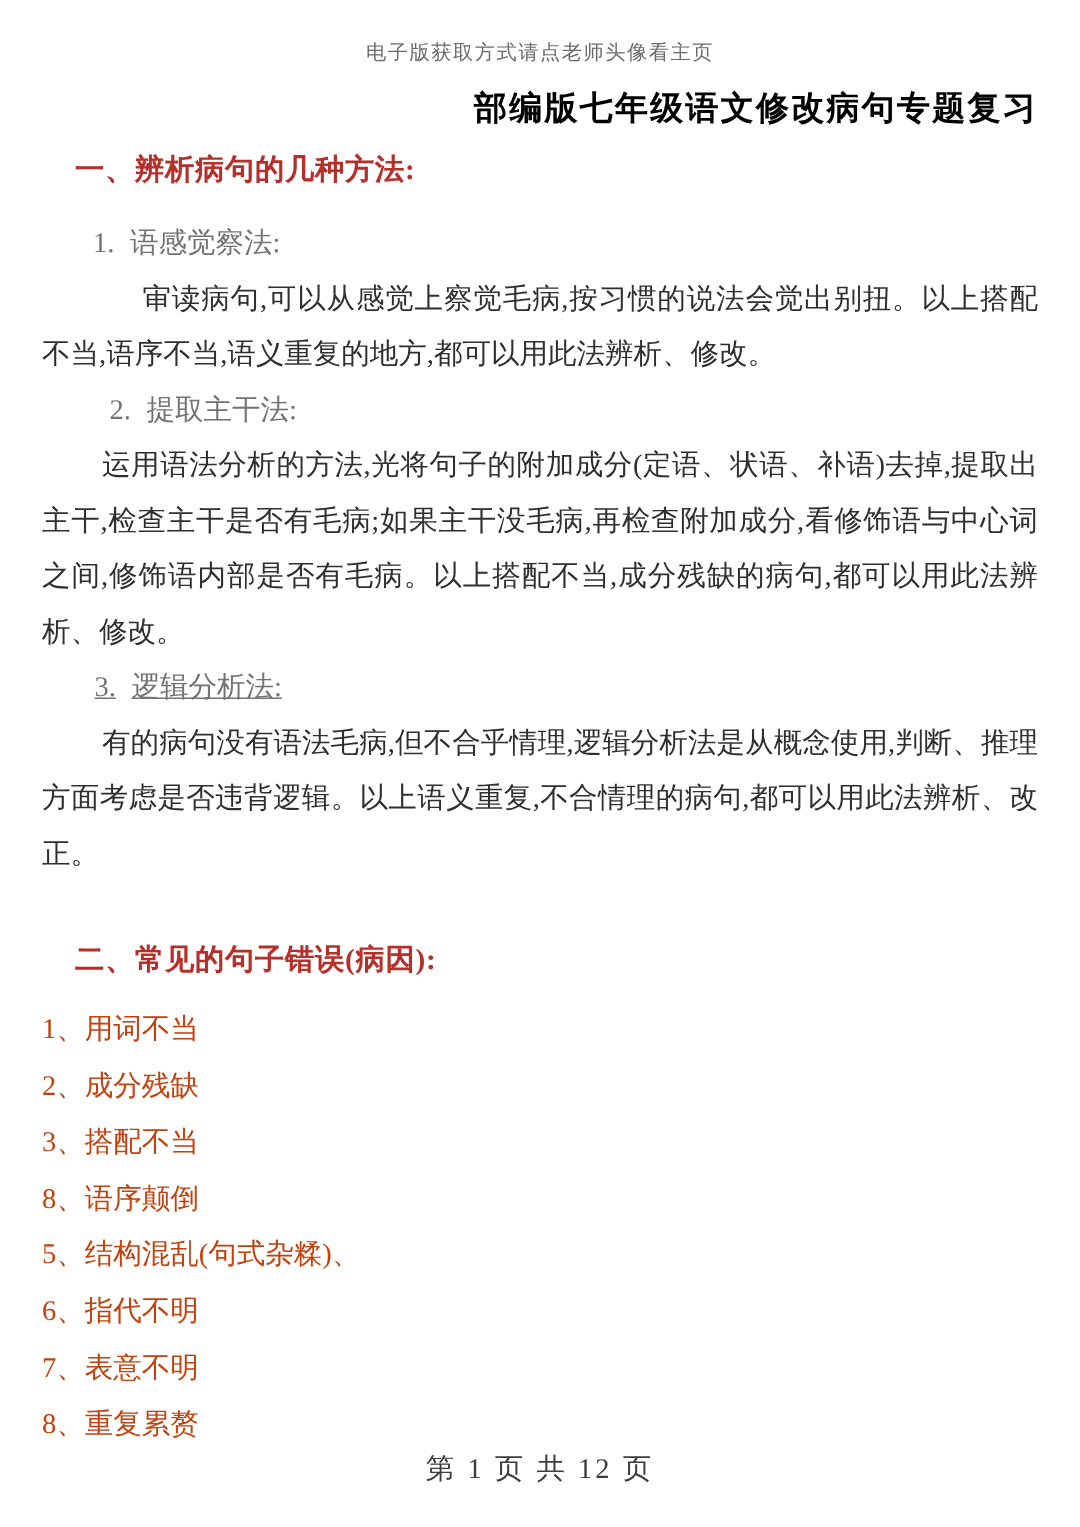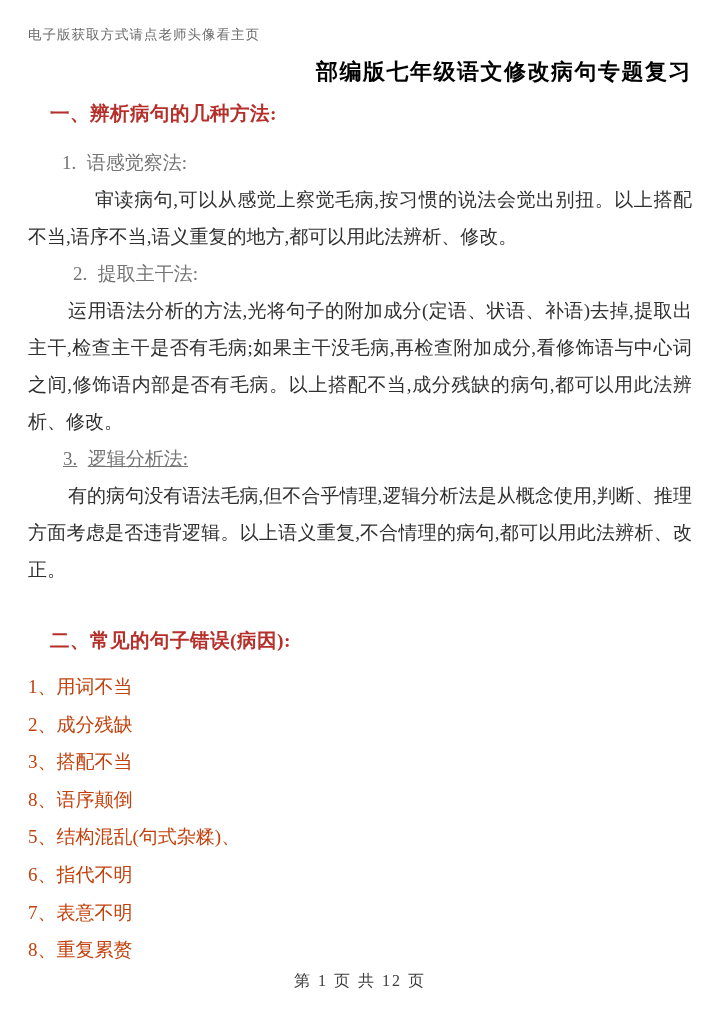--- a/index.html
+++ b/index.html
@@ -8,20 +8,21 @@
     background:#ffffff;
     font-family:"Liberation Serif","DejaVu Serif",serif;
     color:#2f2f2f;
     position:relative;
     overflow:hidden;
   }
   .page { position:absolute; inset:0; padding:0 28px; background:#fff; }
 
   .note {
     margin-top:26px;
+    text-align:center;
     font-size:13.5px;
     line-height:18px;
     color:#6b6b6b;
     letter-spacing:1px;
   }
   .title {
     margin-top:13px;
     text-align:right;
     font-size:22px;
     line-height:30px;
@@ -66,21 +67,21 @@
     line-height:37.6px;
     color:#c2410c;
     list-style:none;
   }
 
   .footer {
     position:absolute;
     left:0; right:0;
     bottom:26px;
     text-align:center;
-    font-size:16px;
+    font-size:19px;
     color:#3d3d3d;
     letter-spacing:2px;
   }
 </style>
 </head>
 <body>
 
 <div class="page">
 
   <div class="note">电子版获取方式请点老师头像看主页</div>

